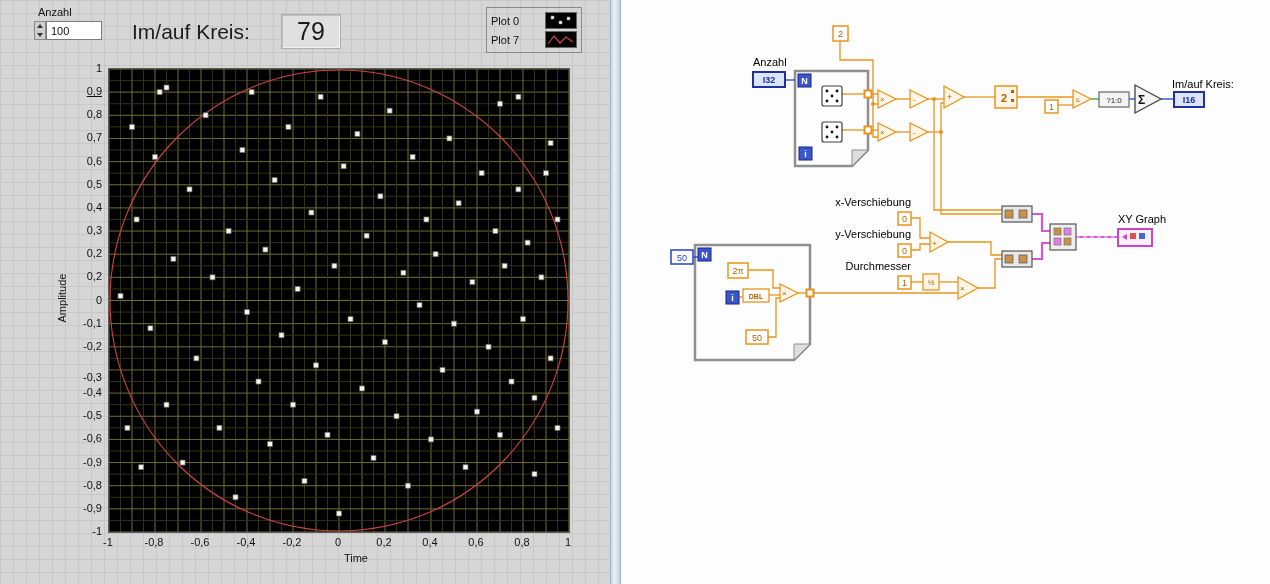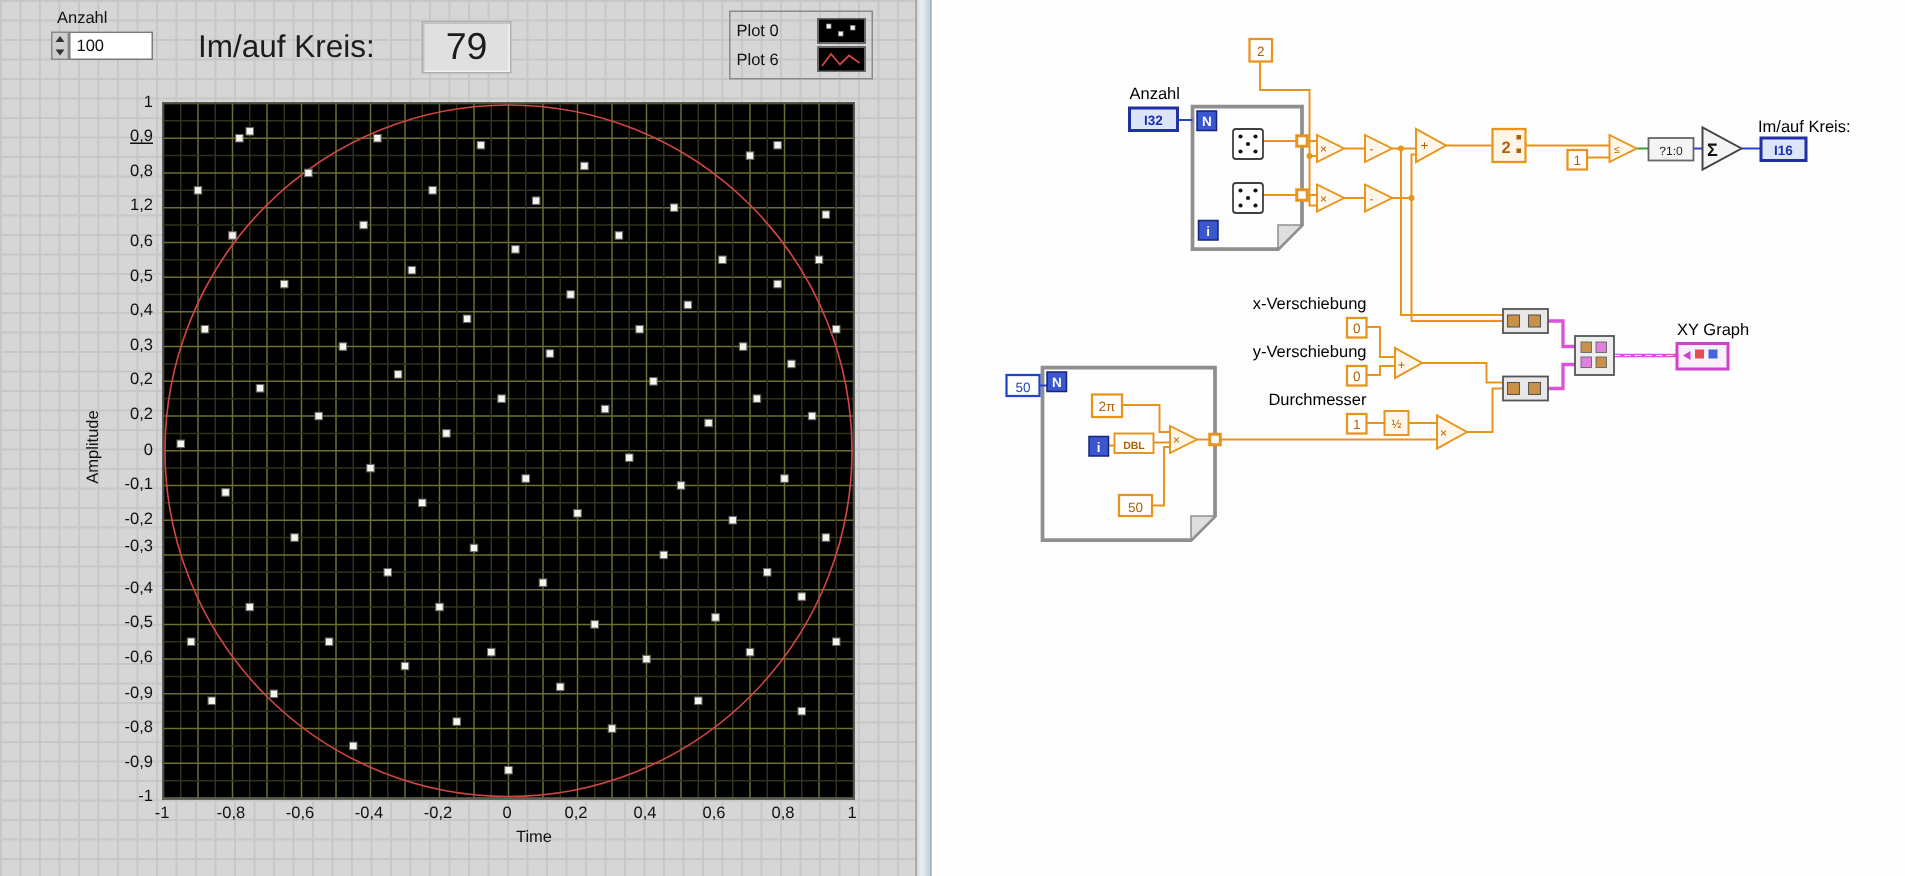--- a/index.html
+++ b/index.html
@@ -1,17 +1,17 @@
 <!DOCTYPE html>
 <html><head>
 <meta charset="utf-8">
 <style>
   html,body{margin:0;padding:0;background:#888;}
   .screen{position:relative;width:1270px;height:584px;overflow:hidden;
-          font-family:"Liberation Sans",sans-serif;background:#a16207;}
+          font-family:"Liberation Sans",sans-serif;background:#5eead4;}
   
   .front-panel{position:absolute;left:0;top:0;width:610px;height:584px;
     background-color:#d6d6d6;
     background-image:linear-gradient(#c7c7c7 1px,transparent 1px),
                      linear-gradient(90deg,#c7c7c7 1px,transparent 1px);
     background-size:13px 13px;}
   .ctl-label{position:absolute;left:38px;top:6px;font-size:11px;color:#111;}
   .ctl-row{position:absolute;left:34px;top:21px;display:flex;}
   .spinner{width:12px;height:19px;display:flex;flex-direction:column;border:1px solid #8a8a8a;background:#cfcfcf;box-sizing:border-box;}
   .sp-up,.sp-dn{flex:1;position:relative;}
@@ -67,46 +67,46 @@
         <span class="legend-label">Plot 0</span>
         <span class="legend-sample">
           <svg width="30" height="15">
             <rect x="5" y="3" width="3" height="3" fill="#f6f6ee" stroke="#888" stroke-width="0.5"></rect>
             <rect x="13" y="8" width="3" height="3" fill="#f6f6ee" stroke="#888" stroke-width="0.5"></rect>
             <rect x="21" y="4" width="3" height="3" fill="#f6f6ee" stroke="#888" stroke-width="0.5"></rect>
           </svg>
         </span>
       </div>
       <div class="legend-row">
-        <span class="legend-label">Plot 6</span>
+        <span class="legend-label">Plot 7</span>
         <span class="legend-sample">
           <svg width="30" height="15">
             <polyline points="2,12 8,4 14,11 20,5 27,10" fill="none" stroke="#d04545" stroke-width="1.2"></polyline>
           </svg>
         </span>
       </div>
     </div>
 
     <div class="graph-ylabel">Amplitude</div>
     <div class="graph-xlabel">Time</div>
     <div id="yticks">
         <div class="ytick" style="top: 62px;">1</div>
         <div class="ytick" style="top: 85.15px; text-decoration: underline;">0,9</div>
         <div class="ytick" style="top: 108.3px;">0,8</div>
-        <div class="ytick" style="top: 131.45px;">1,2</div>
+        <div class="ytick" style="top: 131.45px;">0,7</div>
         <div class="ytick" style="top: 154.6px;">0,6</div>
         <div class="ytick" style="top: 177.75px; text-align: right;">0,5</div>
         <div class="ytick" style="top: 200.9px;">0,4</div>
         <div class="ytick" style="top: 224.05px;">0,3</div>
         <div class="ytick" style="top: 247.2px;">0,2</div>
         <div class="ytick" style="top: 270.35px;">0,2</div>
         <div class="ytick" style="top: 293.5px;">0</div>
         <div class="ytick" style="top: 316.65px;">-0,1</div>
         <div class="ytick" style="top: 339.8px;">-0,2</div>
-        <div class="ytick" style="top: 358px;">-0,3</div>
+        <div class="ytick" style="top: 371px;">-0,3</div>
         <div class="ytick" style="top: 386.1px;">-0,4</div>
         <div class="ytick" style="top: 409.25px;">-0,5</div>
         <div class="ytick" style="top: 432.4px;">-0,6</div>
         <div class="ytick" style="top: 455.55px;">-0,9</div>
         <div class="ytick" style="top: 478.7px;">-0,8</div>
         <div class="ytick" style="top: 501.85px;">-0,9</div>
         <div class="ytick" style="top: 525px;">-1</div>
       </div>
     <div id="xticks">
         <div class="xtick" style="left: 88px;">-1</div>

